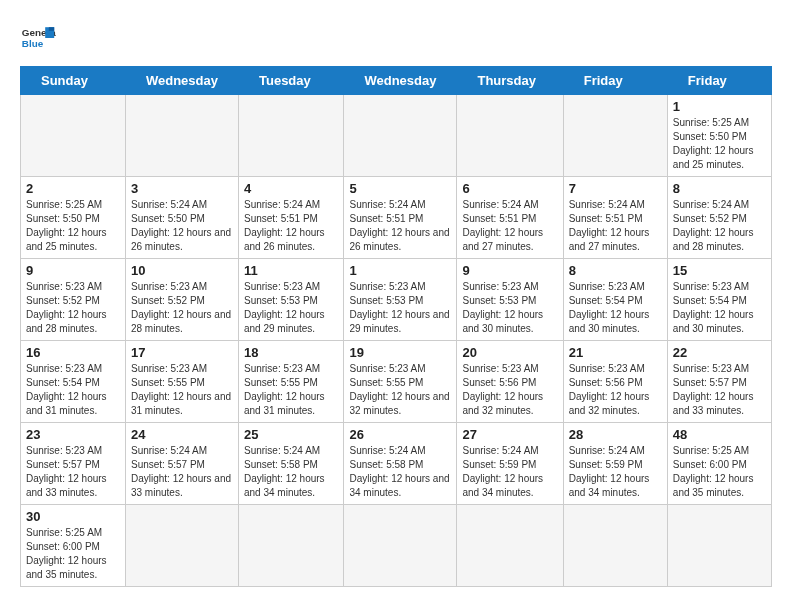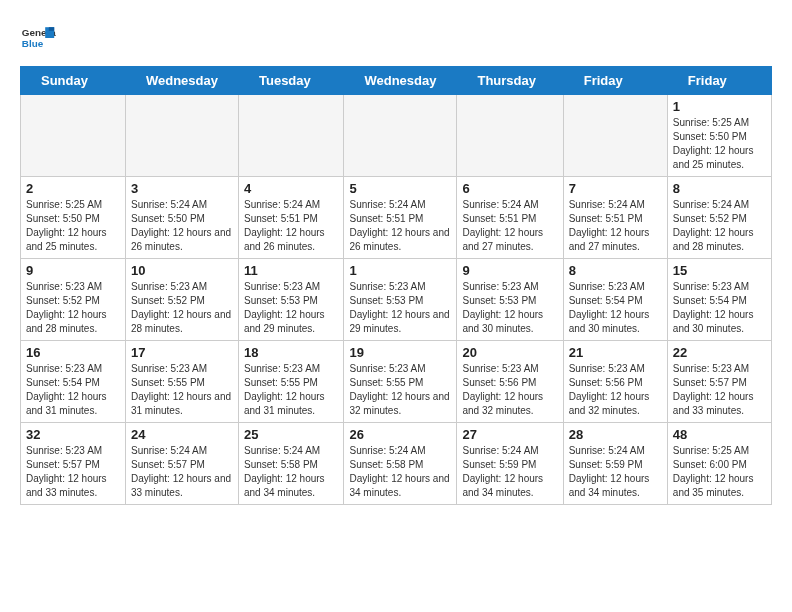--- a/index.html
+++ b/index.html
@@ -251,21 +251,21 @@
         </td>
         <td>
           <span class="day-number">22</span>
           <div class="day-info">Sunrise: 5:23 AM
 Sunset: 5:57 PM
 Daylight: 12 hours and 33 minutes.</div>
         </td>
       </tr>
       <tr>
         <td>
-          <span class="day-number">32</span>
+          <span class="day-number">23</span>
           <div class="day-info">Sunrise: 5:23 AM
 Sunset: 5:57 PM
 Daylight: 12 hours and 33 minutes.</div>
         </td>
         <td>
           <span class="day-number">24</span>
           <div class="day-info">Sunrise: 5:24 AM
 Sunset: 5:57 PM
 Daylight: 12 hours and 33 minutes.</div>
         </td>
@@ -293,14 +293,28 @@
 Sunset: 5:59 PM
 Daylight: 12 hours and 34 minutes.</div>
         </td>
         <td>
           <span class="day-number">48</span>
           <div class="day-info">Sunrise: 5:25 AM
 Sunset: 6:00 PM
 Daylight: 12 hours and 35 minutes.</div>
         </td>
       </tr>
+      <tr class="last-row">
+        <td>
+          <span class="day-number">30</span>
+          <div class="day-info">Sunrise: 5:25 AM
+Sunset: 6:00 PM
+Daylight: 12 hours and 35 minutes.</div>
+        </td>
+        <td class="empty"></td>
+        <td class="empty"></td>
+        <td class="empty"></td>
+        <td class="empty"></td>
+        <td class="empty"></td>
+        <td class="empty"></td>
+      </tr>
     </tbody>
 </table>
 
 </body></html>

